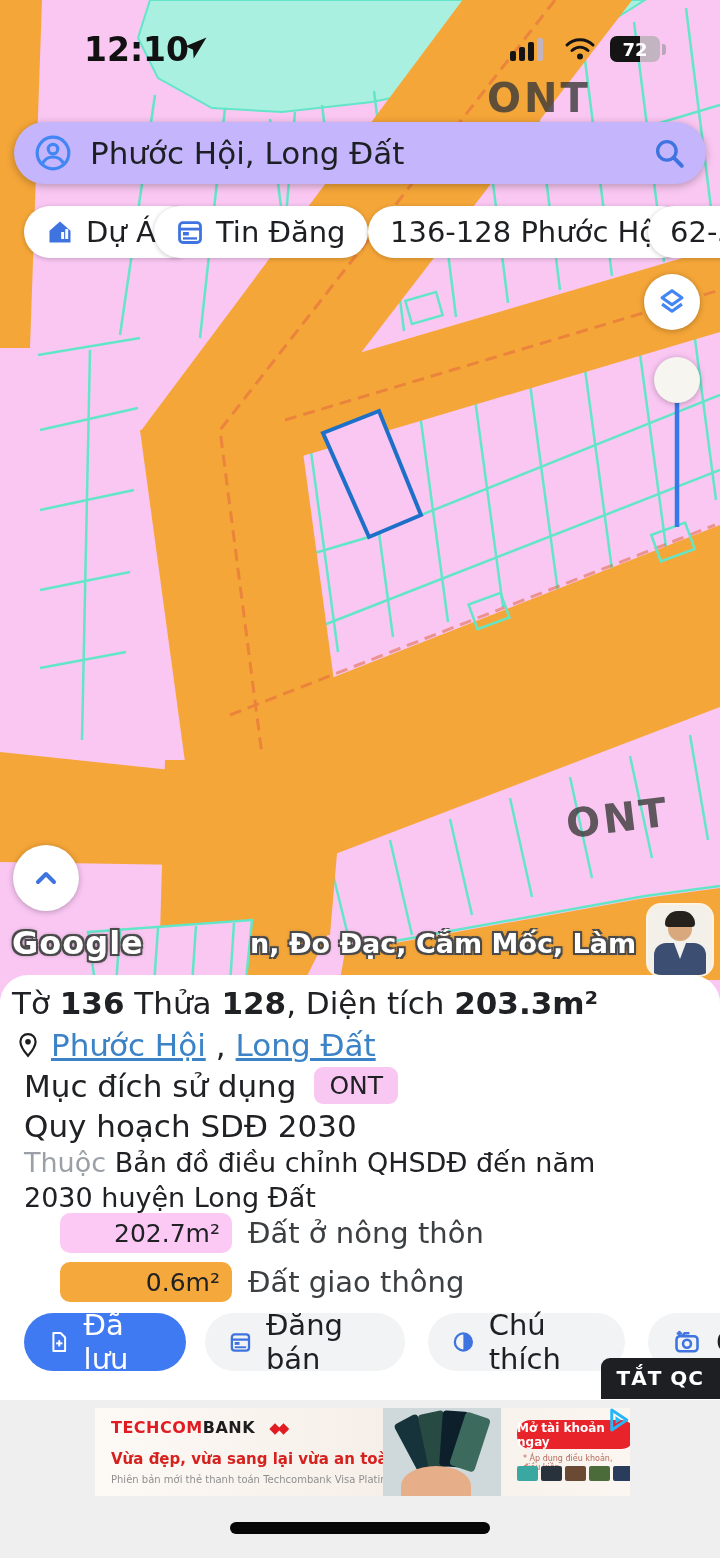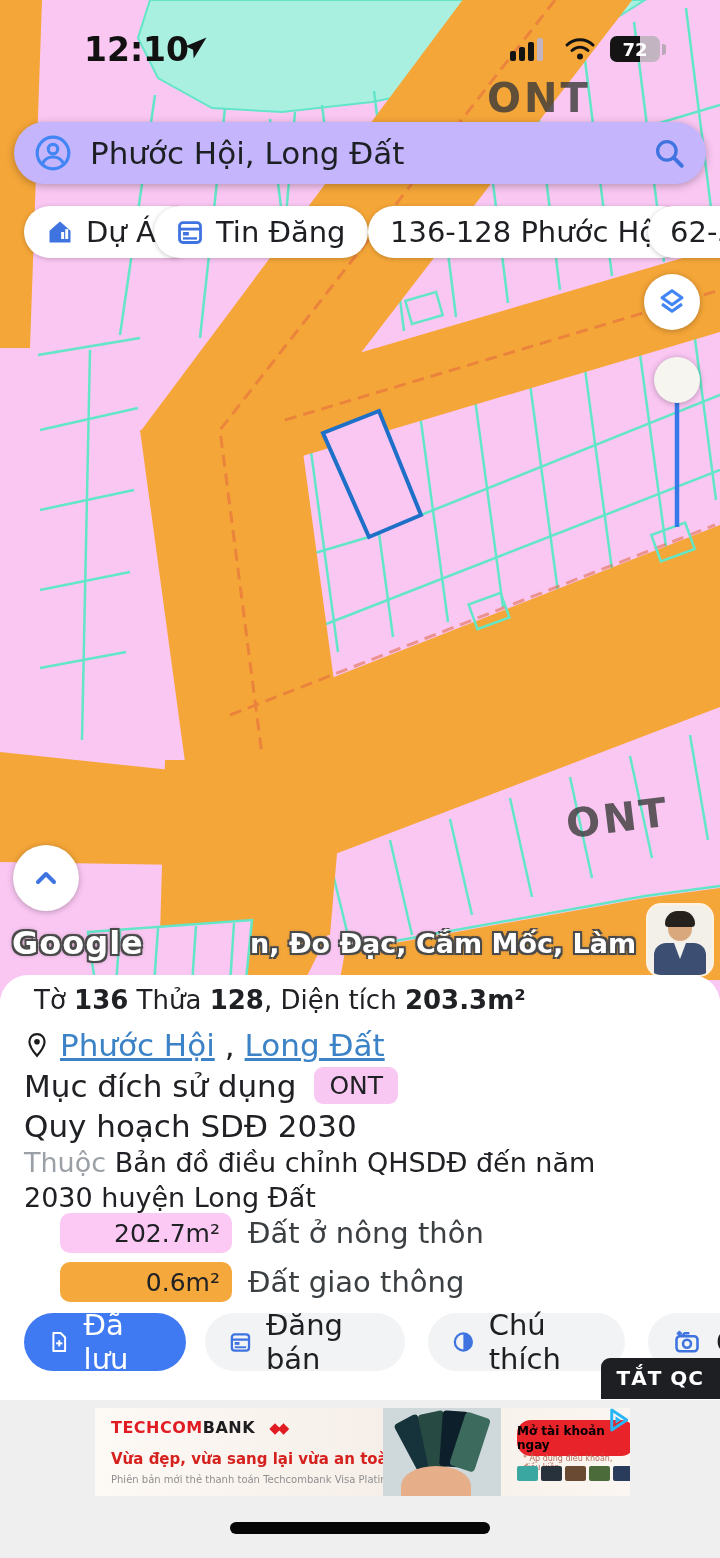--- a/index.html
+++ b/index.html
@@ -33,23 +33,23 @@
   .watermark{position:absolute;left:250px;top:928px;width:392px;text-align:right;font-size:27px;font-weight:700;color:#fff;z-index:14;
     text-shadow:-2px -2px 0 #4a4a4a,2px -2px 0 #4a4a4a,-2px 2px 0 #4a4a4a,2px 2px 0 #4a4a4a,0 0 4px #4a4a4a;white-space:nowrap;overflow:hidden;}
   .avatar{position:absolute;left:648px;top:905px;width:64px;height:70px;border-radius:13px;background:#f3efe9;
           box-shadow:0 0 0 2px rgba(255,255,255,.85);overflow:hidden;z-index:14;}
   .avatar .hair{position:absolute;left:17px;top:6px;width:30px;height:16px;border-radius:14px 14px 4px 4px;background:#26211d;}
   .avatar .face{position:absolute;left:20px;top:12px;width:24px;height:24px;border-radius:50%;background:#d9a87d;}
   .avatar .body{position:absolute;left:6px;top:38px;width:52px;height:34px;border-radius:12px 12px 0 0;background:#3c4f72;}
   .avatar .shirt{position:absolute;left:26px;top:38px;width:12px;height:16px;background:#f4f2ee;clip-path:polygon(0 0,100% 0,50% 100%);}
   
   .sheet{position:absolute;top:975px;left:0;width:720px;height:425px;background:#fff;border-radius:28px 28px 0 0;z-index:25;}
-  .row-title{position:absolute;left:34px;top:10px;font-size:26px;color:#202124;}
+  .row-title{position:absolute;left:12px;top:10px;font-size:31px;color:#202124;}
   .row-title b{font-weight:700;}
-  .row-loc{position:absolute;left:24px;top:52px;font-size:31px;color:#202124;display:flex;align-items:center;gap:10px;}
+  .row-loc{position:absolute;left:15px;top:52px;font-size:31px;color:#202124;display:flex;align-items:center;gap:10px;}
   .loc-link{color:#3b82c6;text-decoration:underline;}
   .row-usage{position:absolute;left:24px;top:92px;font-size:31px;color:#202124;display:flex;align-items:center;gap:18px;}
   .badge-ont{background:#f9c8f2;border-radius:9px;padding:4px 15px;font-size:25px;color:#202124;}
   .row-plan{position:absolute;left:24px;top:133px;font-size:31px;color:#202124;}
   .row-belongs{position:absolute;left:24px;top:170px;width:648px;font-size:27px;line-height:35px;color:#202124;}
   .belongs-grey{color:#9aa0a6;}
   .legend-row{position:absolute;left:24px;display:flex;align-items:center;gap:16px;}
   .legend-pill{width:172px;height:40px;border-radius:10px;display:flex;align-items:center;justify-content:flex-end;
                padding-right:12px;box-sizing:border-box;font-size:25px;color:#202124;margin-left:36px;}
   .legend-label{font-size:29px;color:#3c4043;}
@@ -64,21 +64,21 @@
   .banner{position:absolute;left:95px;top:8px;width:535px;height:88px;background:linear-gradient(90deg,#fdf9f5 0%,#f6efe9 55%,#fbf6f1 100%);
           overflow:hidden;}
   .bn-brand{position:absolute;left:16px;top:10px;font-size:16px;font-weight:700;letter-spacing:.5px;}
   .bn-brand .red{color:#e11b22;} .bn-brand .dark{color:#1d1d1f;}
   .bn-diamond{display:inline-block;margin-left:8px;color:#e11b22;font-size:15px;letter-spacing:-3px;}
   .bn-tagline{position:absolute;left:16px;top:42px;font-size:15px;font-weight:700;color:#d6221f;}
   .bn-sub{position:absolute;left:16px;top:66px;font-size:10px;color:#8f8f8f;}
   .bn-img{position:absolute;left:288px;top:0;width:118px;height:88px;background:#cfd8da;overflow:hidden;}
   .bn-card{position:absolute;width:26px;height:56px;border-radius:4px;}
   .bn-hand{position:absolute;left:18px;top:58px;width:70px;height:40px;border-radius:50% 50% 0 0;background:#e6af89;}
-  .bn-cta{position:absolute;left:422px;top:12px;width:118px;height:36px;border-radius:14px;background:#e8232a;color:#000000;
+  .bn-cta{position:absolute;left:422px;top:12px;width:118px;height:29px;border-radius:14px;background:#e8232a;color:#ffffff;
           font-size:12px;font-weight:700;display:flex;align-items:center;justify-content:center;}
   .bn-disc{position:absolute;left:428px;top:46px;font-size:8px;color:#b86a5a;}
   .bn-thumbs{position:absolute;left:422px;top:58px;display:flex;gap:3px;}
   .bn-thumbs div{width:21px;height:15px;border-radius:2px;}
   .adchoice{position:absolute;left:508px;top:-3px;}
   .homebar{position:absolute;left:230px;top:122px;width:260px;height:12px;border-radius:6px;background:#060606;}
 </style>
 </head>
 <body>
 

